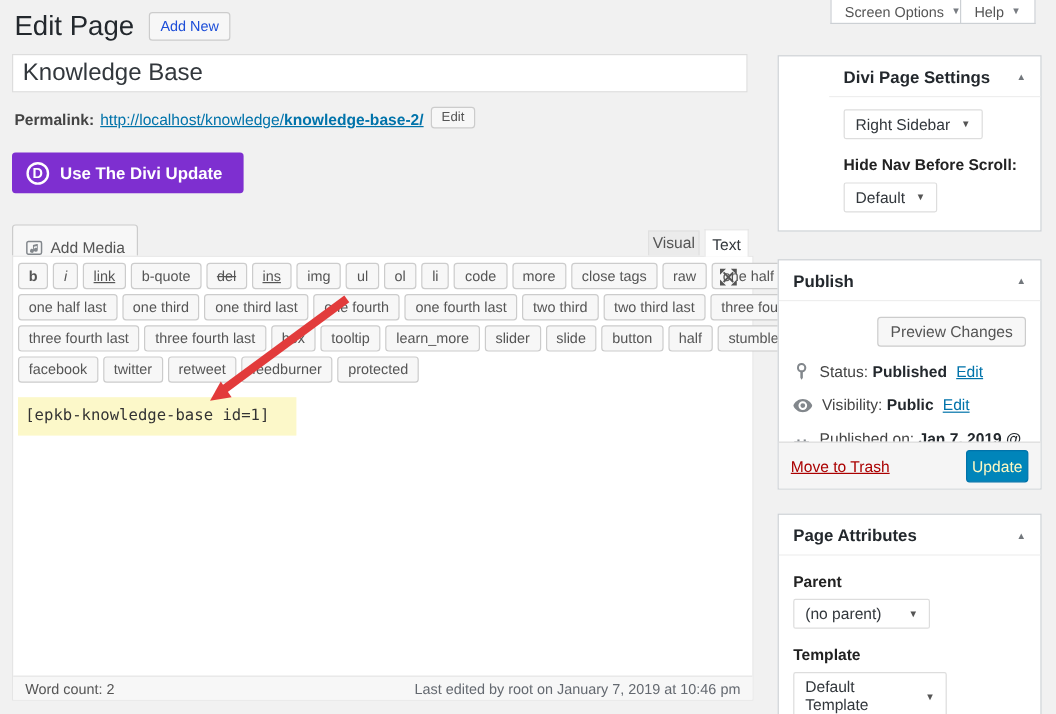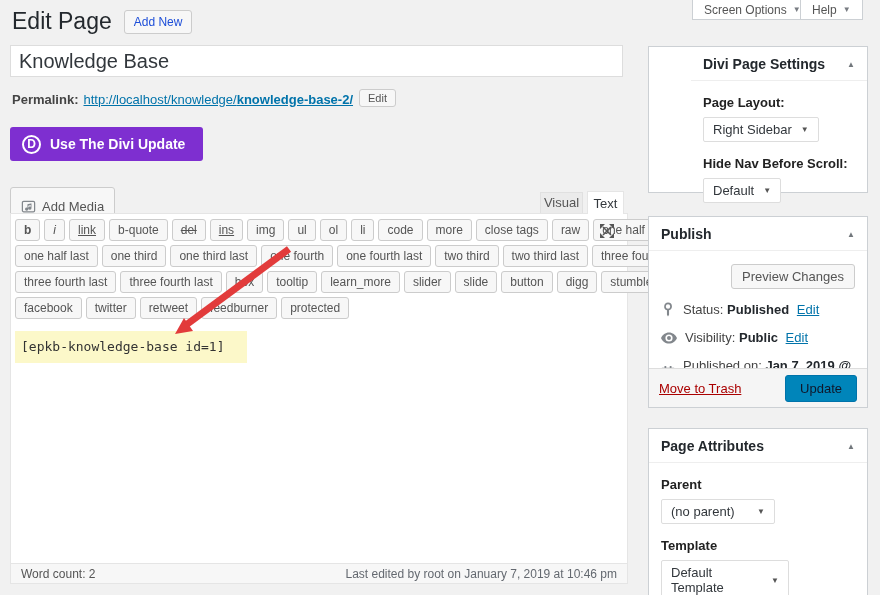--- a/index.html
+++ b/index.html
@@ -132,21 +132,21 @@
   .misc-row { display: flex; align-items: center; gap: 8px; margin: 13px 0; font-size: 13px; color: #444; }
   .misc-row b { color: #23282d; }
   .edit-link { color: #0073aa; text-decoration: underline; cursor: pointer; margin-left: 4px; }
   .publish-footer {
     position: absolute; left: 0; right: 0; bottom: 0; height: 39px;
     background: #f5f5f5; border-top: 1px solid #ddd;
     display: flex; justify-content: space-between; align-items: center; padding: 0 10px;
   }
   .trash-link { color: #a00; text-decoration: underline; font-size: 13px; cursor: pointer; }
   .primary-btn {
-    padding: 5px 14px; font-size: 13px; color: #0f172a;
+    padding: 5px 4px; font-size: 13px; color: #fef9c3;
     background: #0085ba; border: 1px solid #0073aa; border-radius: 3px; cursor: pointer; font-family: inherit;
   }
   .icon { flex: 0 0 auto; display: inline-flex; }
 </style>
 </head>
 <body>
 
 <div class="page-header">
   <h1 class="page-title">Edit Page</h1>
   <button class="add-new-btn">Add New</button>
@@ -221,21 +221,21 @@
         </div>
         <div class="qt-row">
           <button class="qt-btn">three fourth last</button>
           <button class="qt-btn">three fourth last</button>
           <button class="qt-btn">box</button>
           <button class="qt-btn">tooltip</button>
           <button class="qt-btn">learn_more</button>
           <button class="qt-btn">slider</button>
           <button class="qt-btn">slide</button>
           <button class="qt-btn">button</button>
-          <button class="qt-btn">digg</button>
+          <button class="qt-btn">half</button>
           <button class="qt-btn">stumble</button>
         </div>
         <div class="qt-row">
           <button class="qt-btn">facebook</button>
           <button class="qt-btn">twitter</button>
           <button class="qt-btn">retweet</button>
           <button class="qt-btn">feedburner</button>
           <button class="qt-btn">protected</button>
         </div>
       </div>
@@ -261,21 +261,20 @@
   <line id="arrow-line" x1="289" y1="249" x2="186" y2="325" stroke-width="7" stroke="#e23b3b"></line>
   <polygon id="arrow-head" points="175,334 184,318 193,331" fill="#e23b3b"></polygon>
 </svg>
 
 <div class="panel" id="panel-divi">
   <div class="panel-header">
     <span>Divi Page Settings</span>
     <span class="panel-toggle">▲</span>
   </div>
   <div class="panel-body">
-    <div class="field-label">Page Layout:</div>
     <div class="wp-select">
       <span>Right Sidebar</span>
       <span class="caret">▼</span>
     </div>
     <div class="field-label">Hide Nav Before Scroll:</div>
     <div class="wp-select">
       <span>Default</span>
       <span class="caret">▼</span>
     </div>
   </div>

